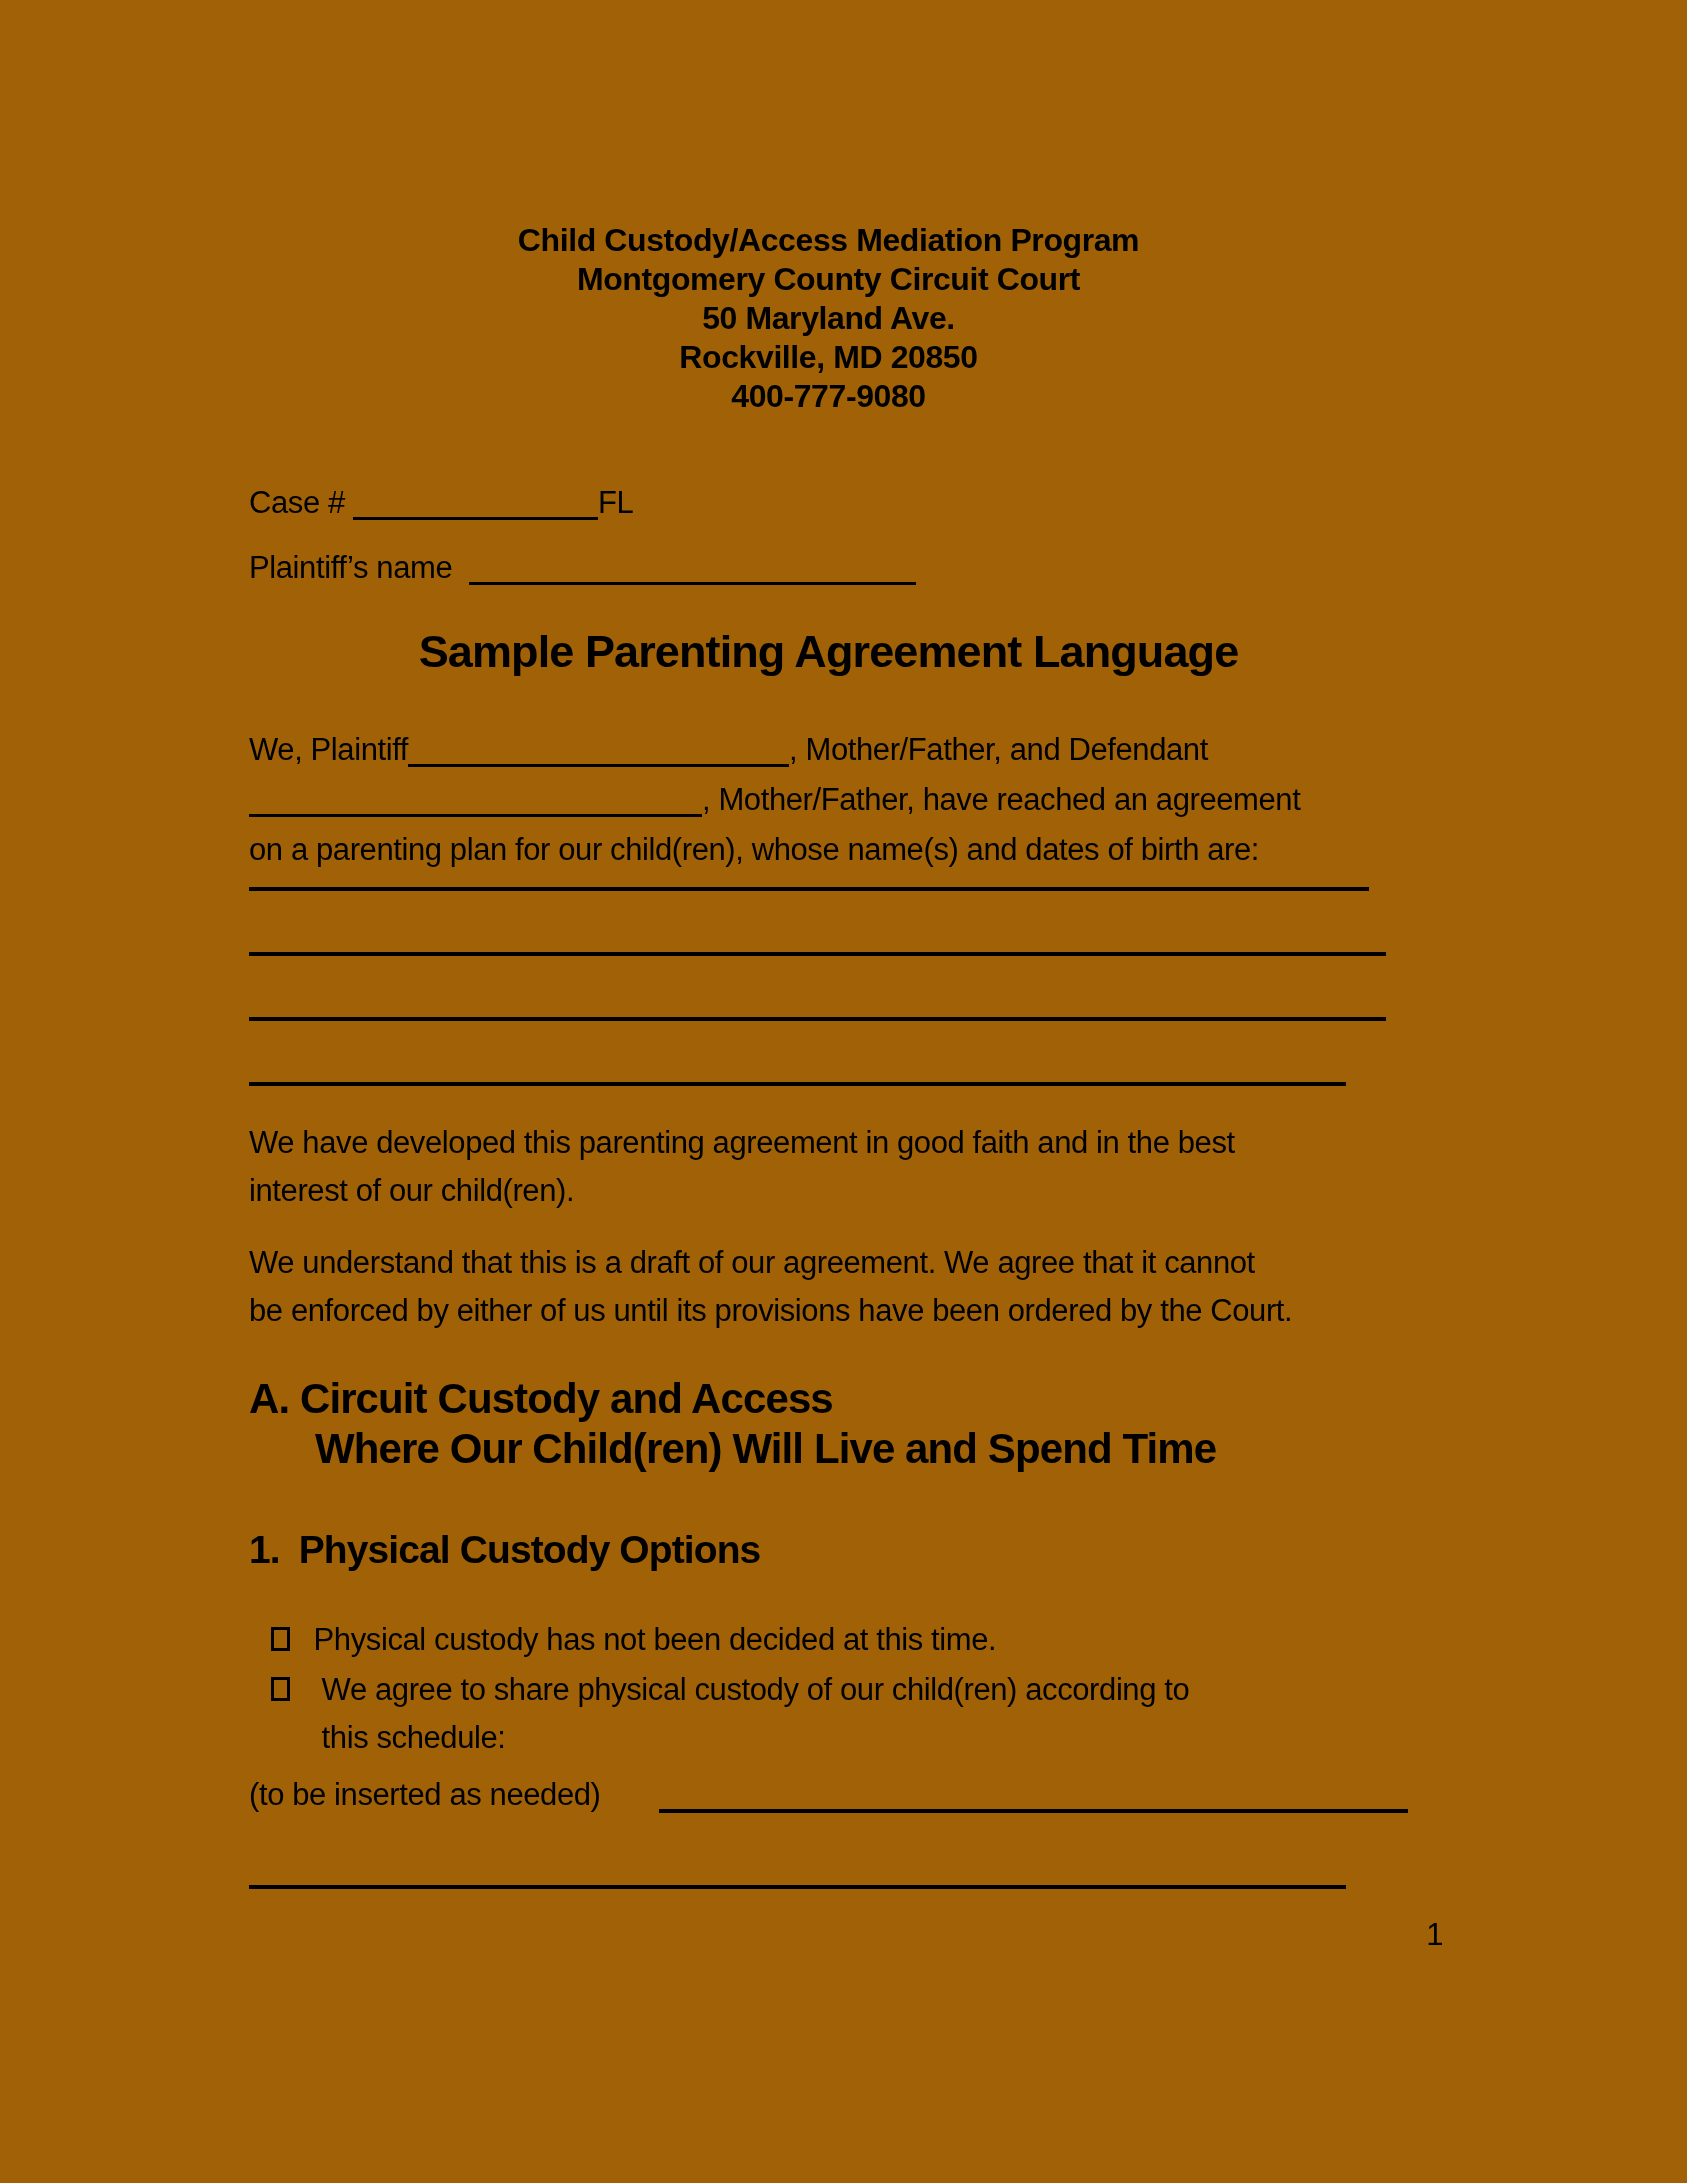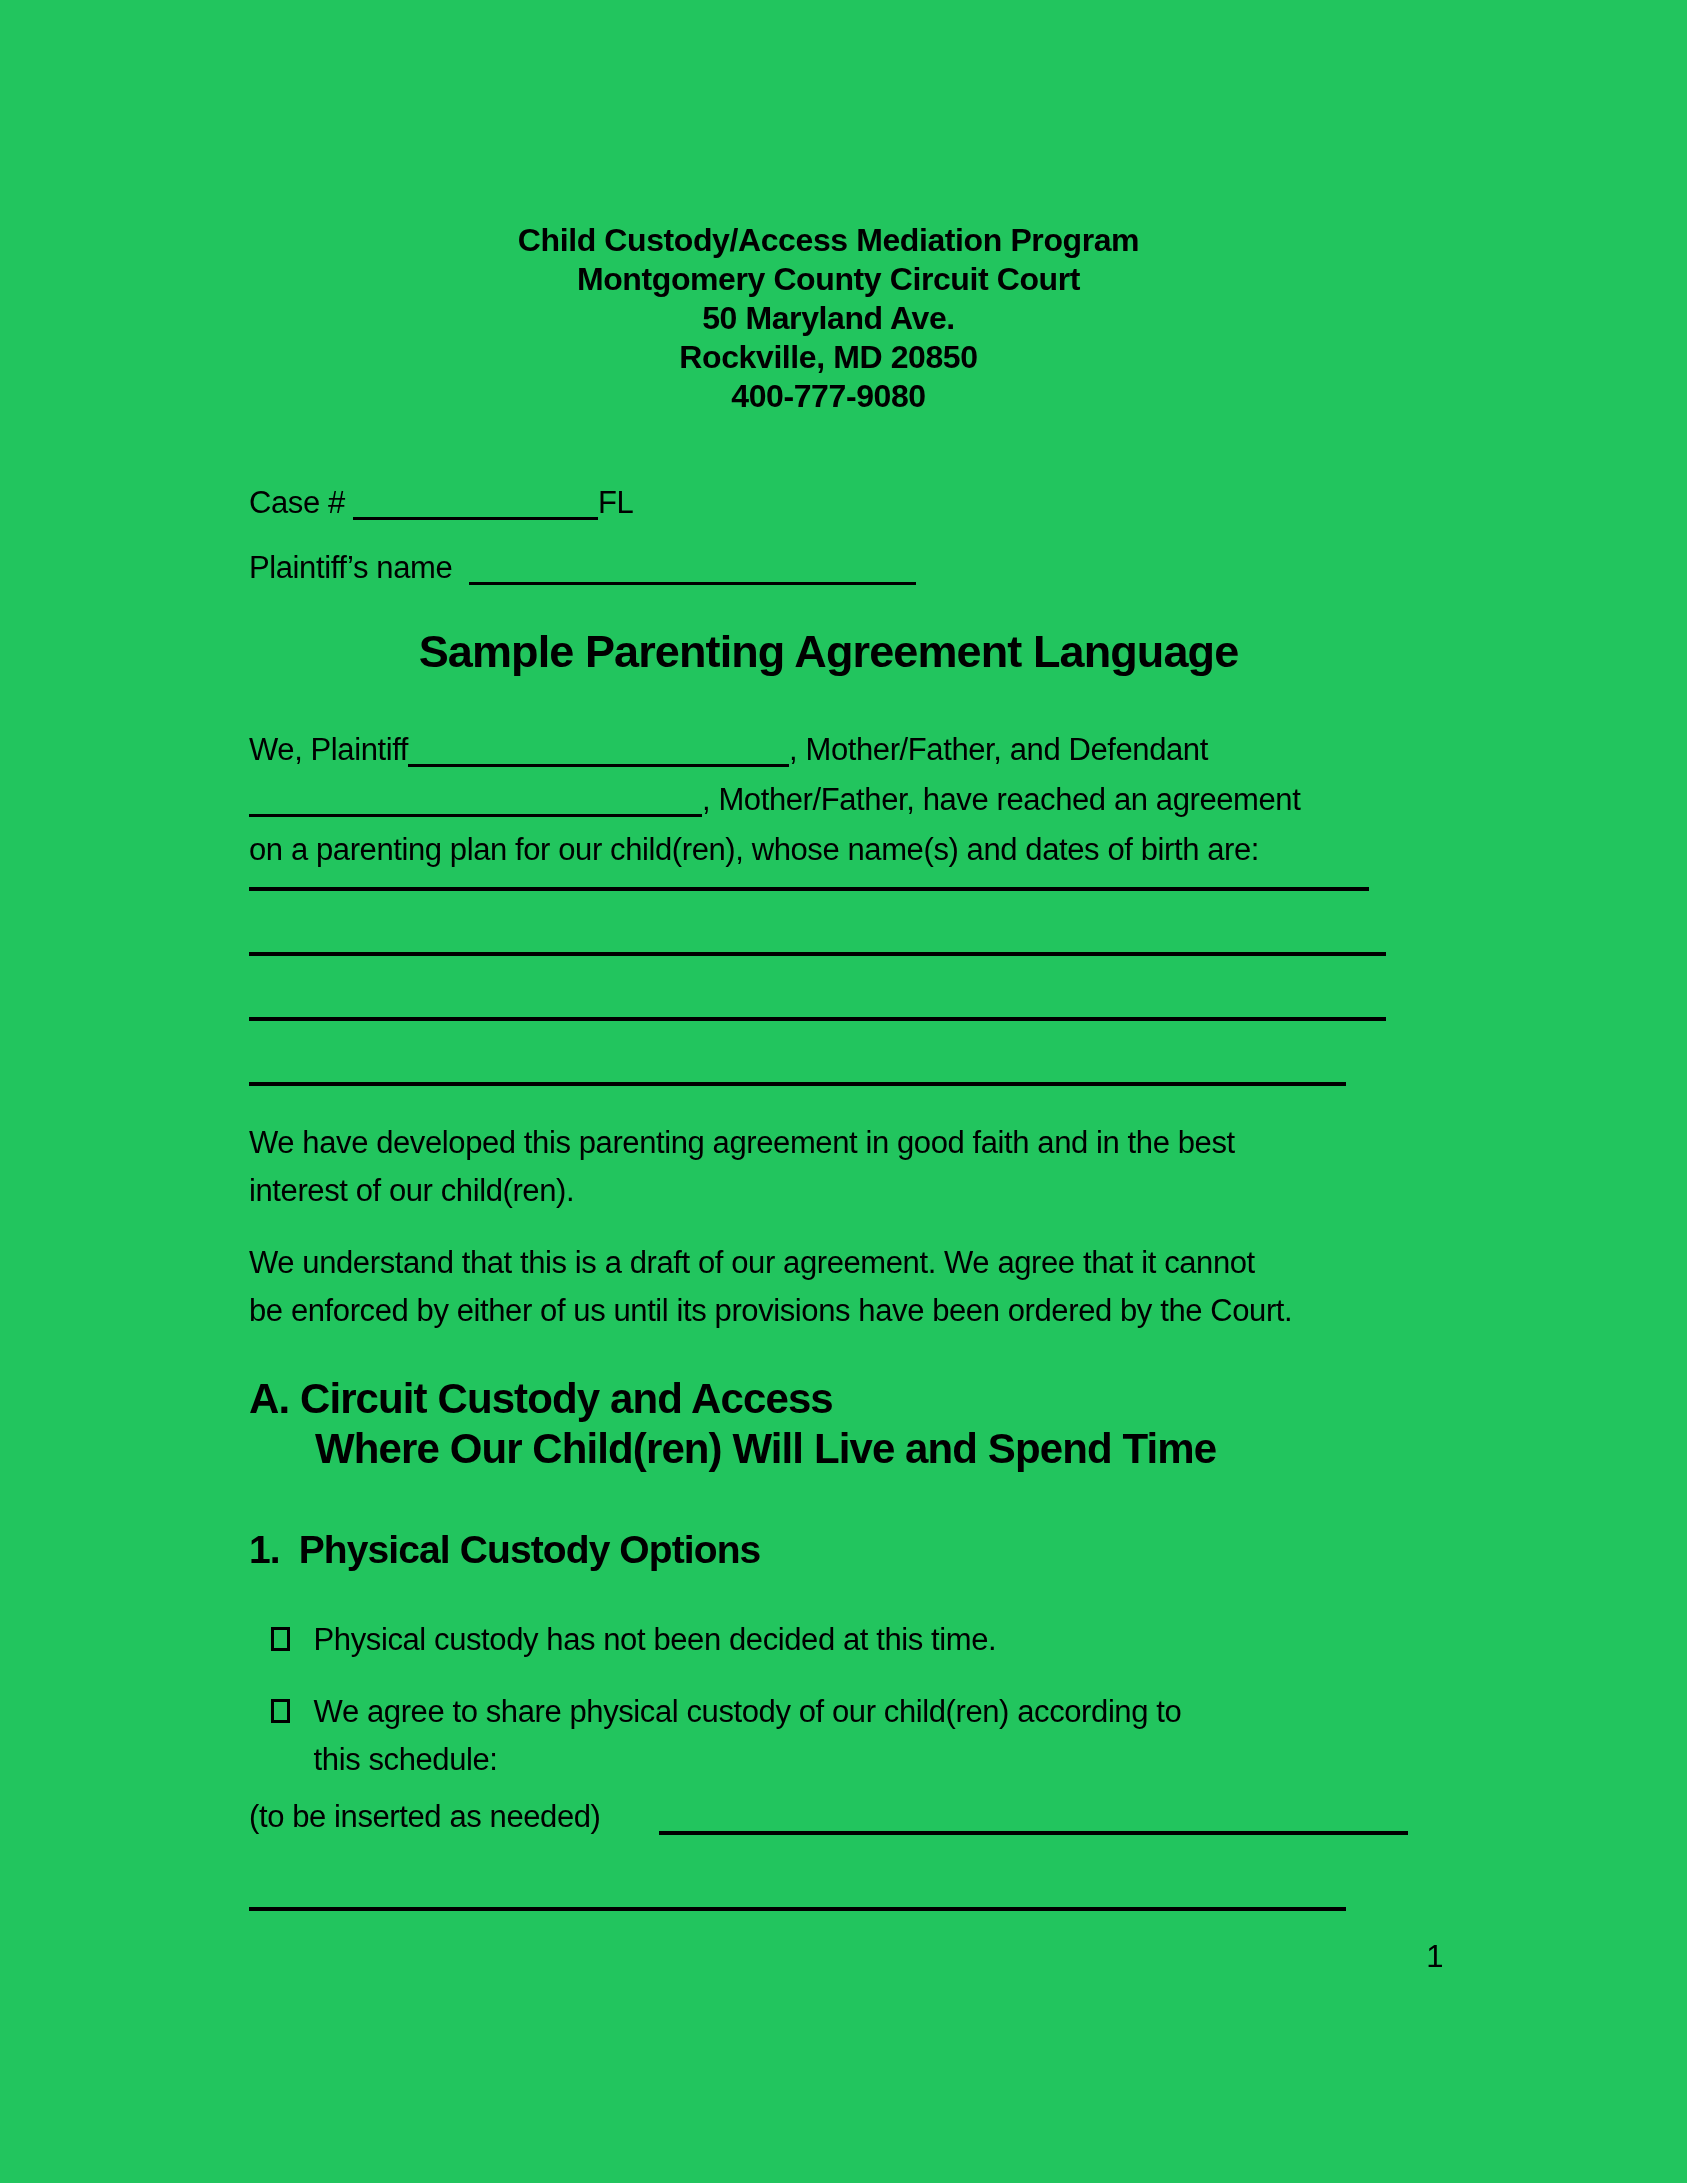--- a/index.html
+++ b/index.html
@@ -1,21 +1,21 @@
 <!DOCTYPE html>
 <html style="font-size:14px"><head>
 <meta charset="utf-8">
 <style>
   * { margin: 0; padding: 0; box-sizing: border-box; }
   html, body { background: #e8e8e8; }
   .page {
     position: relative;
     width: 1687px;
     height: 2184px;
-    background: #22c55e;
+    background: #a16207;
     color: #000000;
     font-family: "Liberation Sans", "DejaVu Sans", sans-serif;
     font-size: 31px;
     letter-spacing: -0.4px;
     line-height: 48px;
     overflow: hidden;
     margin: 0 auto;
   }
   .content { padding: 0 279px 0 249px; }
 
@@ -82,21 +82,21 @@
     font-weight: bold;
     font-size: 39px;
     line-height: 44px;
     letter-spacing: -0.9px;
   }
   .subsection .num { margin-right: 19px; }
 
   
   .opt { display: flex; padding-left: 22px; }
   .opt-1 { margin-top: 44px; }
-  .opt-2 { margin-top: 24px; }
+  .opt-2 { margin-top: 2px; gap: 8px; }
   .cbox {
     flex: none;
     width: 19px;
     height: 24.5px;
     border: 3.5px solid #000;
     margin-top: 10.5px;
   }
   .opt-text { margin-left: 23.6px; }
 
   

